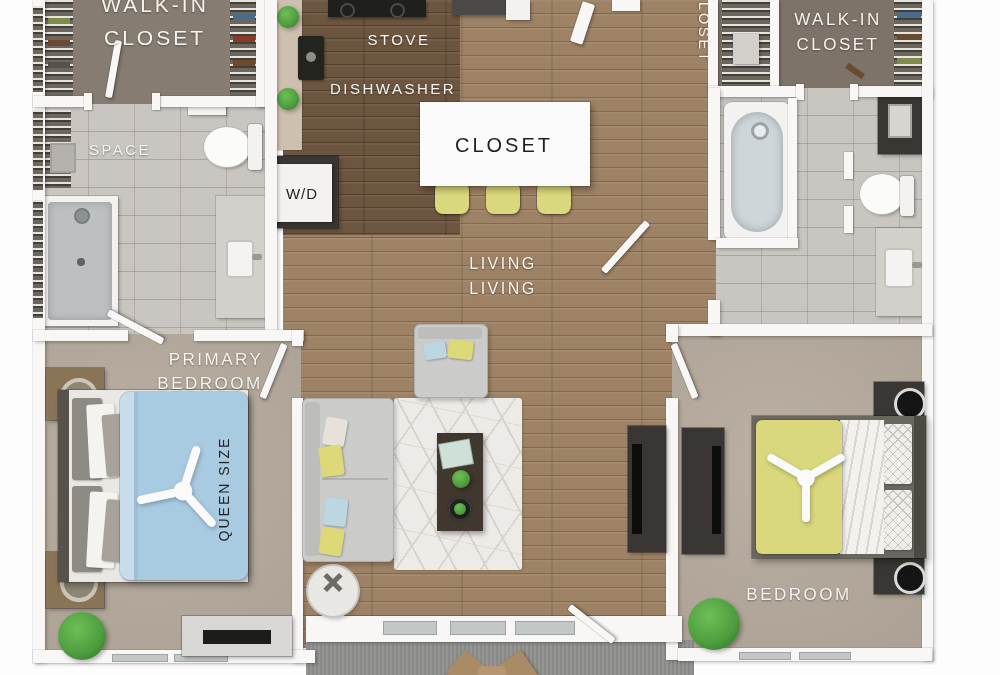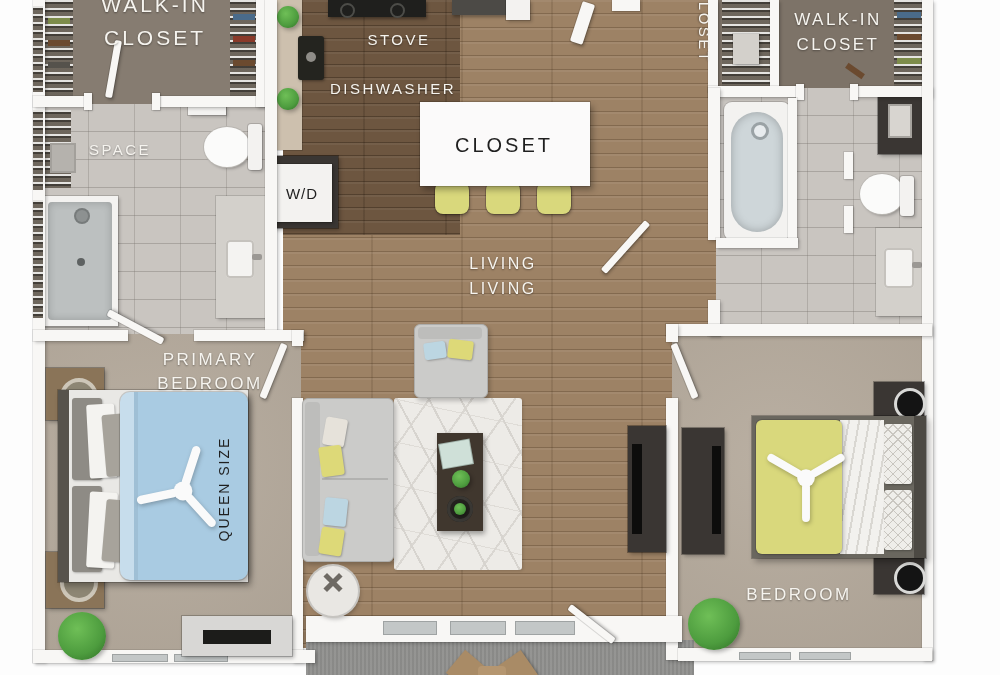--- a/index.html
+++ b/index.html
@@ -266,17 +266,17 @@
   <span class="lbl" style="left:120px;top:149px;font-size:15px;">SPACE</span>
   <span class="lbl" style="left:399px;top:39px;font-size:15px;">STOVE</span>
   <span class="lbl" style="left:393px;top:88px;font-size:15px;">DISHWASHER</span>
   <span class="lbl lbl-dark" style="left:504px;top:145px;font-size:20px;letter-spacing:3px;">CLOSET</span>
   <span class="lbl lbl-dark" style="left:302px;top:193px;font-size:15px;letter-spacing:1px;">W/D</span>
   <span class="lbl" style="left:704px;top:26px;font-size:15px;transform:translate(-50%,-50%) rotate(90deg);">CLOSET</span>
   <span class="lbl" style="left:838px;top:20px;font-size:17px;">WALK-IN</span>
   <span class="lbl" style="left:838px;top:45px;font-size:17px;">CLOSET</span>
   <span class="lbl" style="left:503px;top:264px;font-size:16px;">LIVING</span>
   <span class="lbl" style="left:503px;top:289px;font-size:16px;">LIVING</span>
-  <span class="lbl" style="left:210px;top:360px;font-size:17px;">PRIMARY</span>
+  <span class="lbl" style="left:216px;top:360px;font-size:17px;">PRIMARY</span>
   <span class="lbl" style="left:210px;top:384px;font-size:17px;">BEDROOM</span>
   <span class="lbl lbl-dark" style="left:224px;top:489px;font-size:14px;letter-spacing:2px;transform:translate(-50%,-50%) rotate(-90deg);">QUEEN SIZE</span>
   <span class="lbl" style="left:799px;top:595px;font-size:17px;">BEDROOM</span>
 </div>
 
 </body></html>

